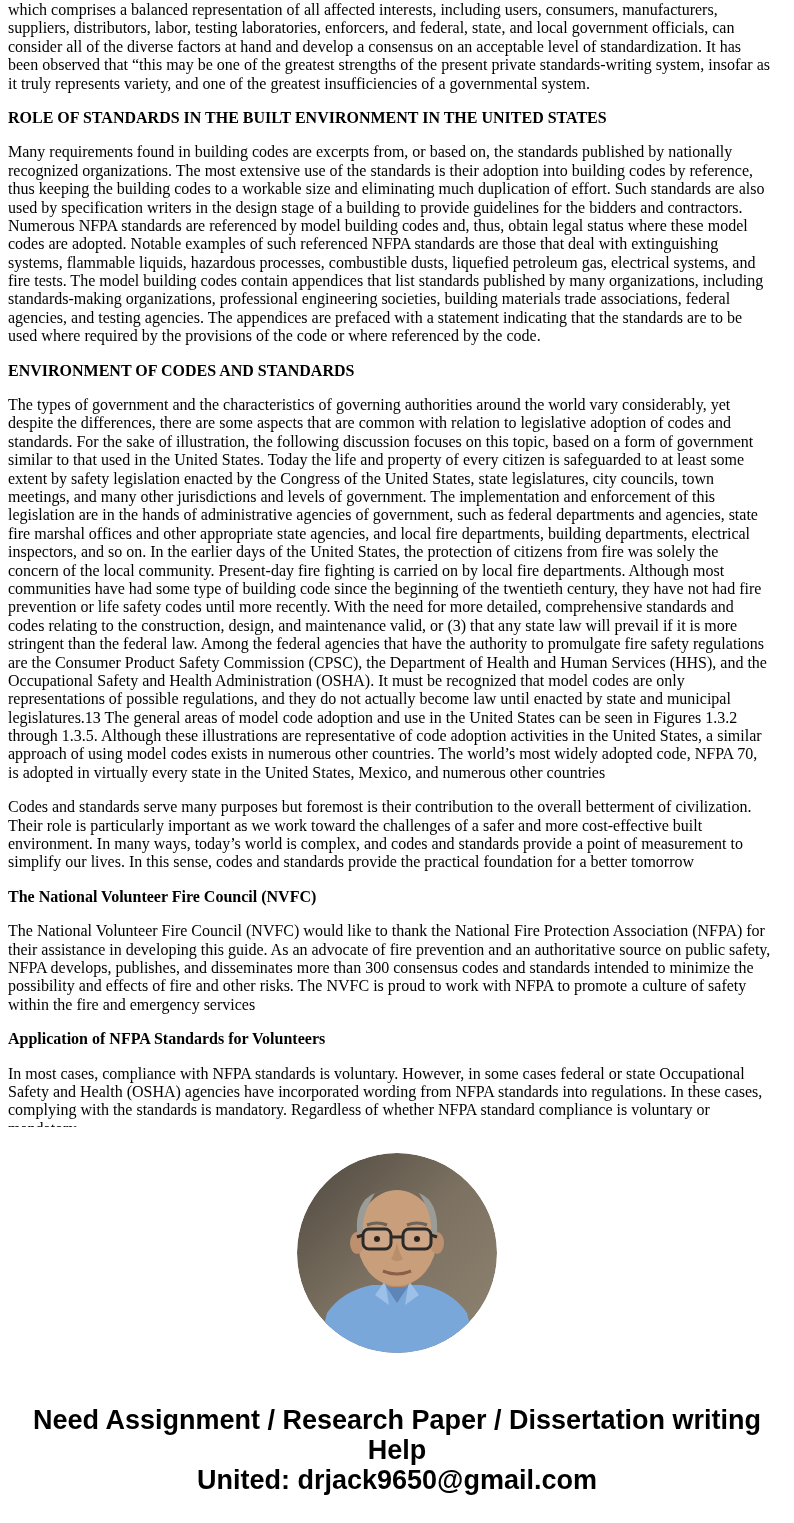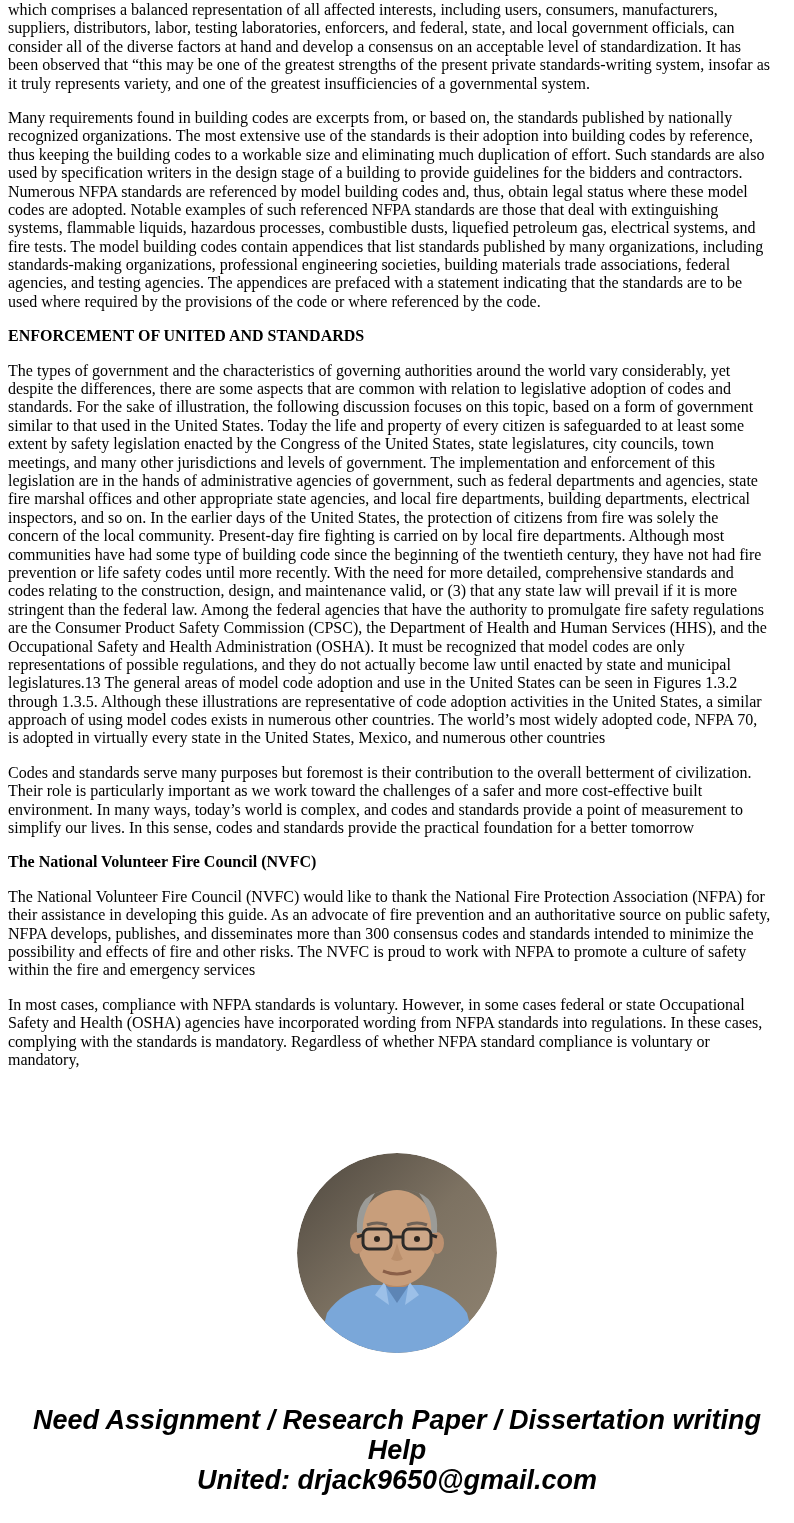--- a/index.html
+++ b/index.html
@@ -49,36 +49,37 @@
     text-align: center;
     font-family: "Liberation Sans", "DejaVu Sans", sans-serif;
     font-weight: bold;
     font-size: 27px;
     line-height: 30px;
     padding: 0 10px;
   }
   .cta-line {
     margin: 0 auto;
     max-width: 774px;
-    font-style: italic;
   }
 </style>
 </head>
 <body>
 
 <div class="page">
 
   <div class="text-content">
     <p>which comprises a balanced representation of all affected interests, including users, consumers, manufacturers, suppliers, distributors, labor, testing laboratories, enforcers, and federal, state, and local government officials, can consider all of the diverse factors at hand and develop a consensus on an acceptable level of standardization. It has been observed that “this may be one of the greatest strengths of the present private standards-writing system, insofar as it truly represents variety, and one of the greatest insufficiencies of a governmental system.</p>
+    <p class="heading">ROLE OF STANDARDS IN THE BUILT ENVIRONMENT IN THE UNITED STATES</p>
     <p>Many requirements found in building codes are excerpts from, or based on, the standards published by nationally recognized organizations. The most extensive use of the standards is their adoption into building codes by reference, thus keeping the building codes to a workable size and eliminating much duplication of effort. Such standards are also used by specification writers in the design stage of a building to provide guidelines for the bidders and contractors. Numerous NFPA standards are referenced by model building codes and, thus, obtain legal status where these model codes are adopted. Notable examples of such referenced NFPA standards are those that deal with extinguishing systems, flammable liquids, hazardous processes, combustible dusts, liquefied petroleum gas, electrical systems, and fire tests. The model building codes contain appendices that list standards published by many organizations, including standards-making organizations, professional engineering societies, building materials trade associations, federal agencies, and testing agencies. The appendices are prefaced with a statement indicating that the standards are to be used where required by the provisions of the code or where referenced by the code.</p>
-    <p class="heading">ENFORCEMENT OF UNITED AND STANDARDS</p>
+    <p class="heading">ENVIRONMENT OF CODES AND STANDARDS</p>
     <p>The types of government and the characteristics of governing authorities around the world vary considerably, yet despite the differences, there are some aspects that are common with relation to legislative adoption of codes and standards. For the sake of illustration, the following discussion focuses on this topic, based on a form of government similar to that used in the United States. Today the life and property of every citizen is safeguarded to at least some extent by safety legislation enacted by the Congress of the United States, state legislatures, city councils, town meetings, and many other jurisdictions and levels of government. The implementation and enforcement of this legislation are in the hands of administrative agencies of government, such as federal departments and agencies, state fire marshal offices and other appropriate state agencies, and local fire departments, building departments, electrical inspectors, and so on. In the earlier days of the United States, the protection of citizens from fire was solely the concern of the local community. Present-day fire fighting is carried on by local fire departments. Although most communities have had some type of building code since the beginning of the twentieth century, they have not had fire prevention or life safety codes until more recently. With the need for more detailed, comprehensive standards and codes relating to the construction, design, and maintenance valid, or (3) that any state law will prevail if it is more stringent than the federal law. Among the federal agencies that have the authority to promulgate fire safety regulations are the Consumer Product Safety Commission (CPSC), the Department of Health and Human Services (HHS), and the Occupational Safety and Health Administration (OSHA). It must be recognized that model codes are only representations of possible regulations, and they do not actually become law until enacted by state and municipal legislatures.13 The general areas of model code adoption and use in the United States can be seen in Figures 1.3.2 through 1.3.5. Although these illustrations are representative of code adoption activities in the United States, a similar approach of using model codes exists in numerous other countries. The world’s most widely adopted code, NFPA 70, is adopted in virtually every state in the United States, Mexico, and numerous other countries</p>
     <p>Codes and standards serve many purposes but foremost is their contribution to the overall betterment of civilization. Their role is particularly important as we work toward the challenges of a safer and more cost-effective built environment. In many ways, today’s world is complex, and codes and standards provide a point of measurement to simplify our lives. In this sense, codes and standards provide the practical foundation for a better tomorrow</p>
     <p class="heading">The National Volunteer Fire Council (NVFC)</p>
     <p>The National Volunteer Fire Council (NVFC) would like to thank the National Fire Protection Association (NFPA) for their assistance in developing this guide. As an advocate of fire prevention and an authoritative source on public safety, NFPA develops, publishes, and disseminates more than 300 consensus codes and standards intended to minimize the possibility and effects of fire and other risks. The NVFC is proud to work with NFPA to promote a culture of safety within the fire and emergency services</p>
+    <p class="heading">Application of NFPA Standards for Volunteers</p>
     <p>In most cases, compliance with NFPA standards is voluntary. However, in some cases federal or state Occupational Safety and Health (OSHA) agencies have incorporated wording from NFPA standards into regulations. In these cases, complying with the standards is mandatory. Regardless of whether NFPA standard compliance is voluntary or mandatory,</p>
   </div>
 
   <div class="avatar-wrap">
     <svg class="avatar-circle" viewBox="0 0 200 200" xmlns="http://www.w3.org/2000/svg" role="img">
       <defs>
         <clipPath id="avclip">
             <circle cx="100" cy="100" r="100"></circle>
           </clipPath>
         <linearGradient id="avbg" x1="0" y1="0" x2="1" y2="1">

